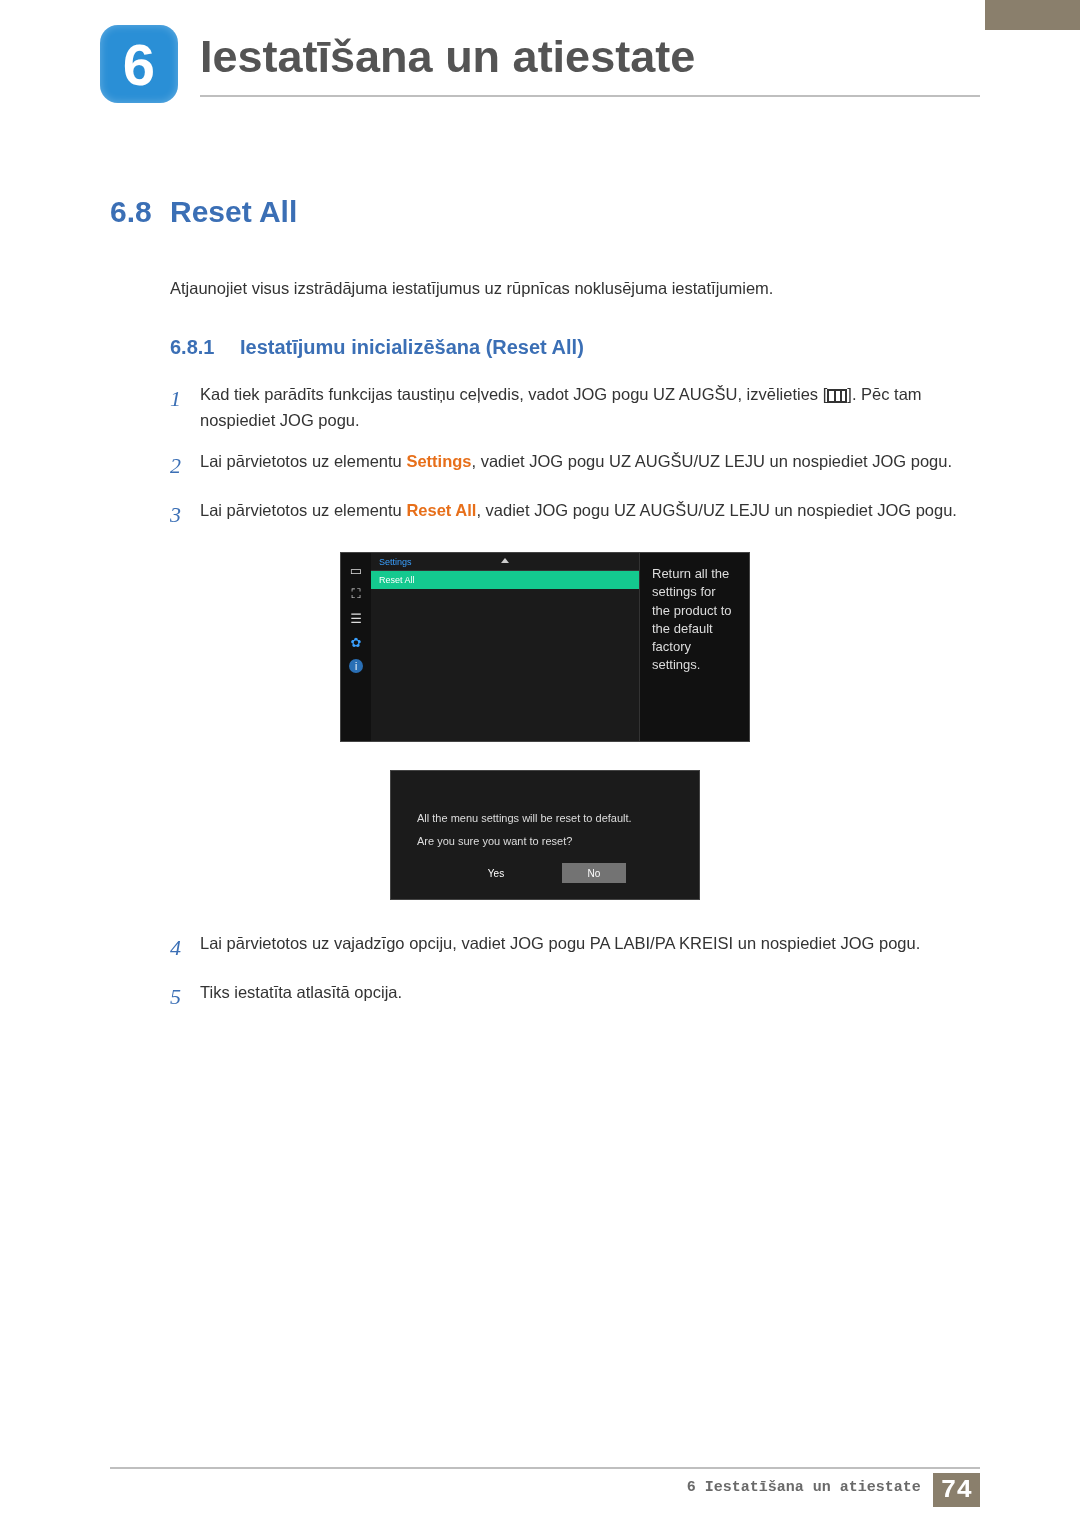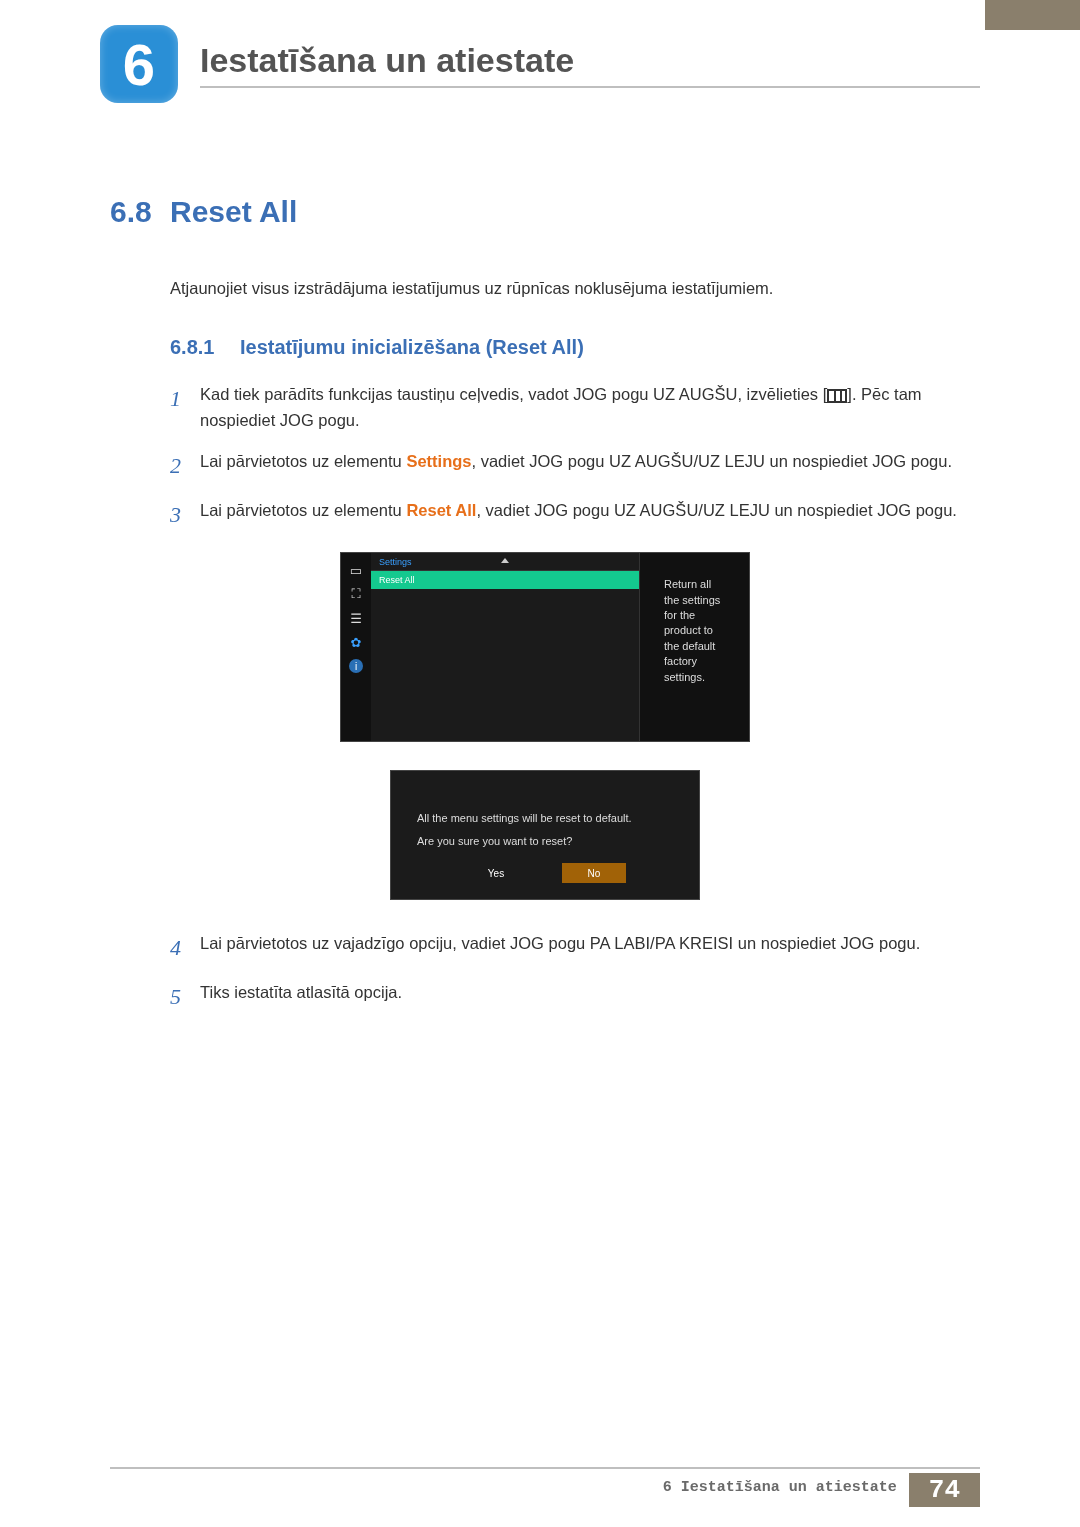--- a/index.html
+++ b/index.html
@@ -29,25 +29,25 @@
     border-radius: 18px;
     color: #fff;
     display: flex;
     align-items: center;
     justify-content: center;
     font-size: 58px;
     font-weight: bold;
     box-shadow: inset 0 0 8px rgba(255,255,255,0.3);
   }
   .chapter-title {
-    font-size: 34px;
+    font-size: 45px;
     font-weight: bold;
     color: #545454;
     margin-left: 22px;
-    padding-bottom: 6px;
+    padding-bottom: 12px;
     border-bottom: 2px solid #bfbfbf;
     width: 780px;
   }
   .content {
     position: absolute;
     top: 195px;
     left: 110px;
     width: 870px;
   }
   .section-row {
@@ -189,22 +189,22 @@
     height: 18px;
     display: flex; align-items: center;
     padding: 0 8px;
     color: #fff;
     font-size: 9px;
   }
   .osd1-right {
     width: 110px;
     background: #111;
     border-left: 1px solid #333;
-    padding: 24px;
-    font-size: 11px;
+    padding: 12px;
+    font-size: 13px;
     line-height: 1.4;
     color: #ddd;
   }
   .osd2 {
     width: 310px; height: 130px;
     background: #1b1b1b;
     border: 1px solid #444;
     margin: 0 auto;
     font-size: 11px;
     color: #ddd;
@@ -217,21 +217,21 @@
     justify-content: center;
     gap: 34px;
     margin-top: 14px;
   }
   .osd2-btn {
     width: 64px; height: 20px;
     display: flex; align-items: center; justify-content: center;
     font-size: 10px;
     color: #fff;
   }
-  .osd2-btn.no { background: #a16207; }
+  .osd2-btn.no { background: #737373; }
   
   .footer-line {
     position: absolute;
     bottom: 58px;
     left: 110px; right: 100px;
     height: 2px;
     background: #bfbfbf;
   }
   .footer-wrap {
     position: absolute;
@@ -244,21 +244,21 @@
     font-size: 15px;
     color: #6a6a6a;
     font-weight: bold;
     padding: 6px 12px;
   }
   .footer-page {
     background: #8a7f6c;
     color: #fff;
     font-size: 26px;
     font-weight: bold;
-    padding: 2px 20px;
+    padding: 2px 8px;
     display: flex; align-items: center;
   }
 </style>
 </head>
 <body>
 
 <div class="top-stripe"></div>
 
 <div class="header-band">
   <div class="chapter-badge">6</div>

